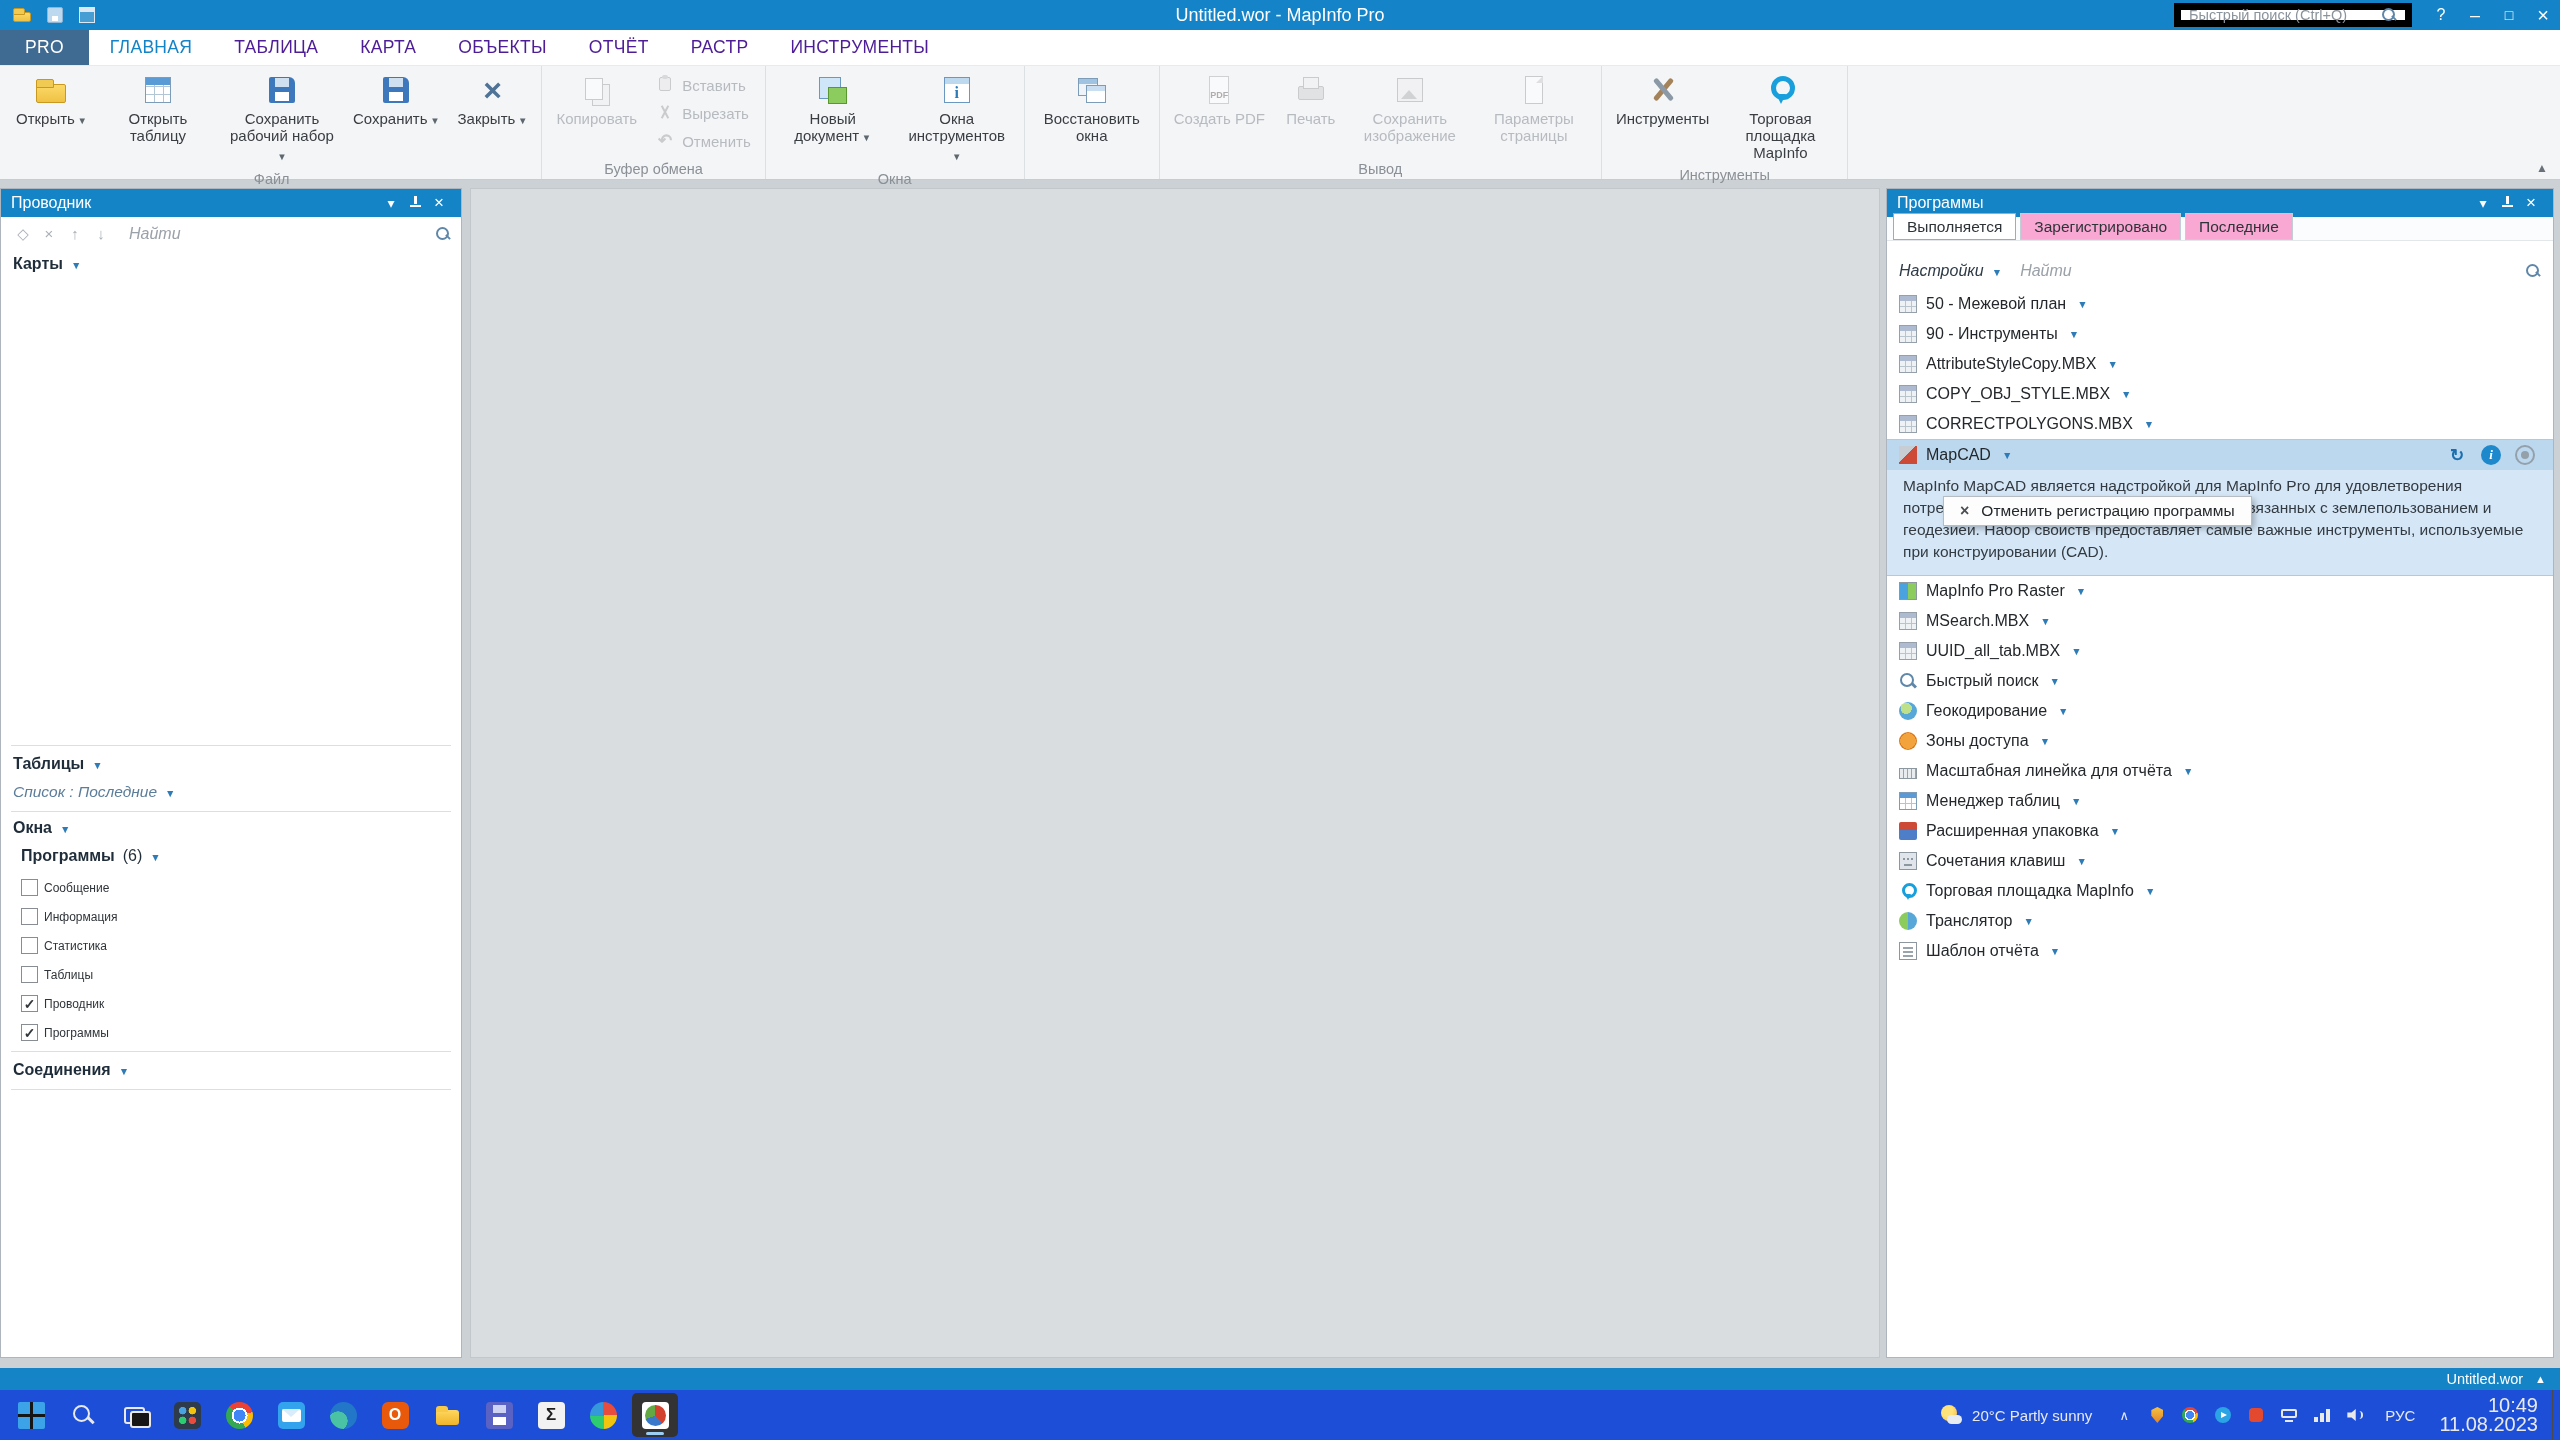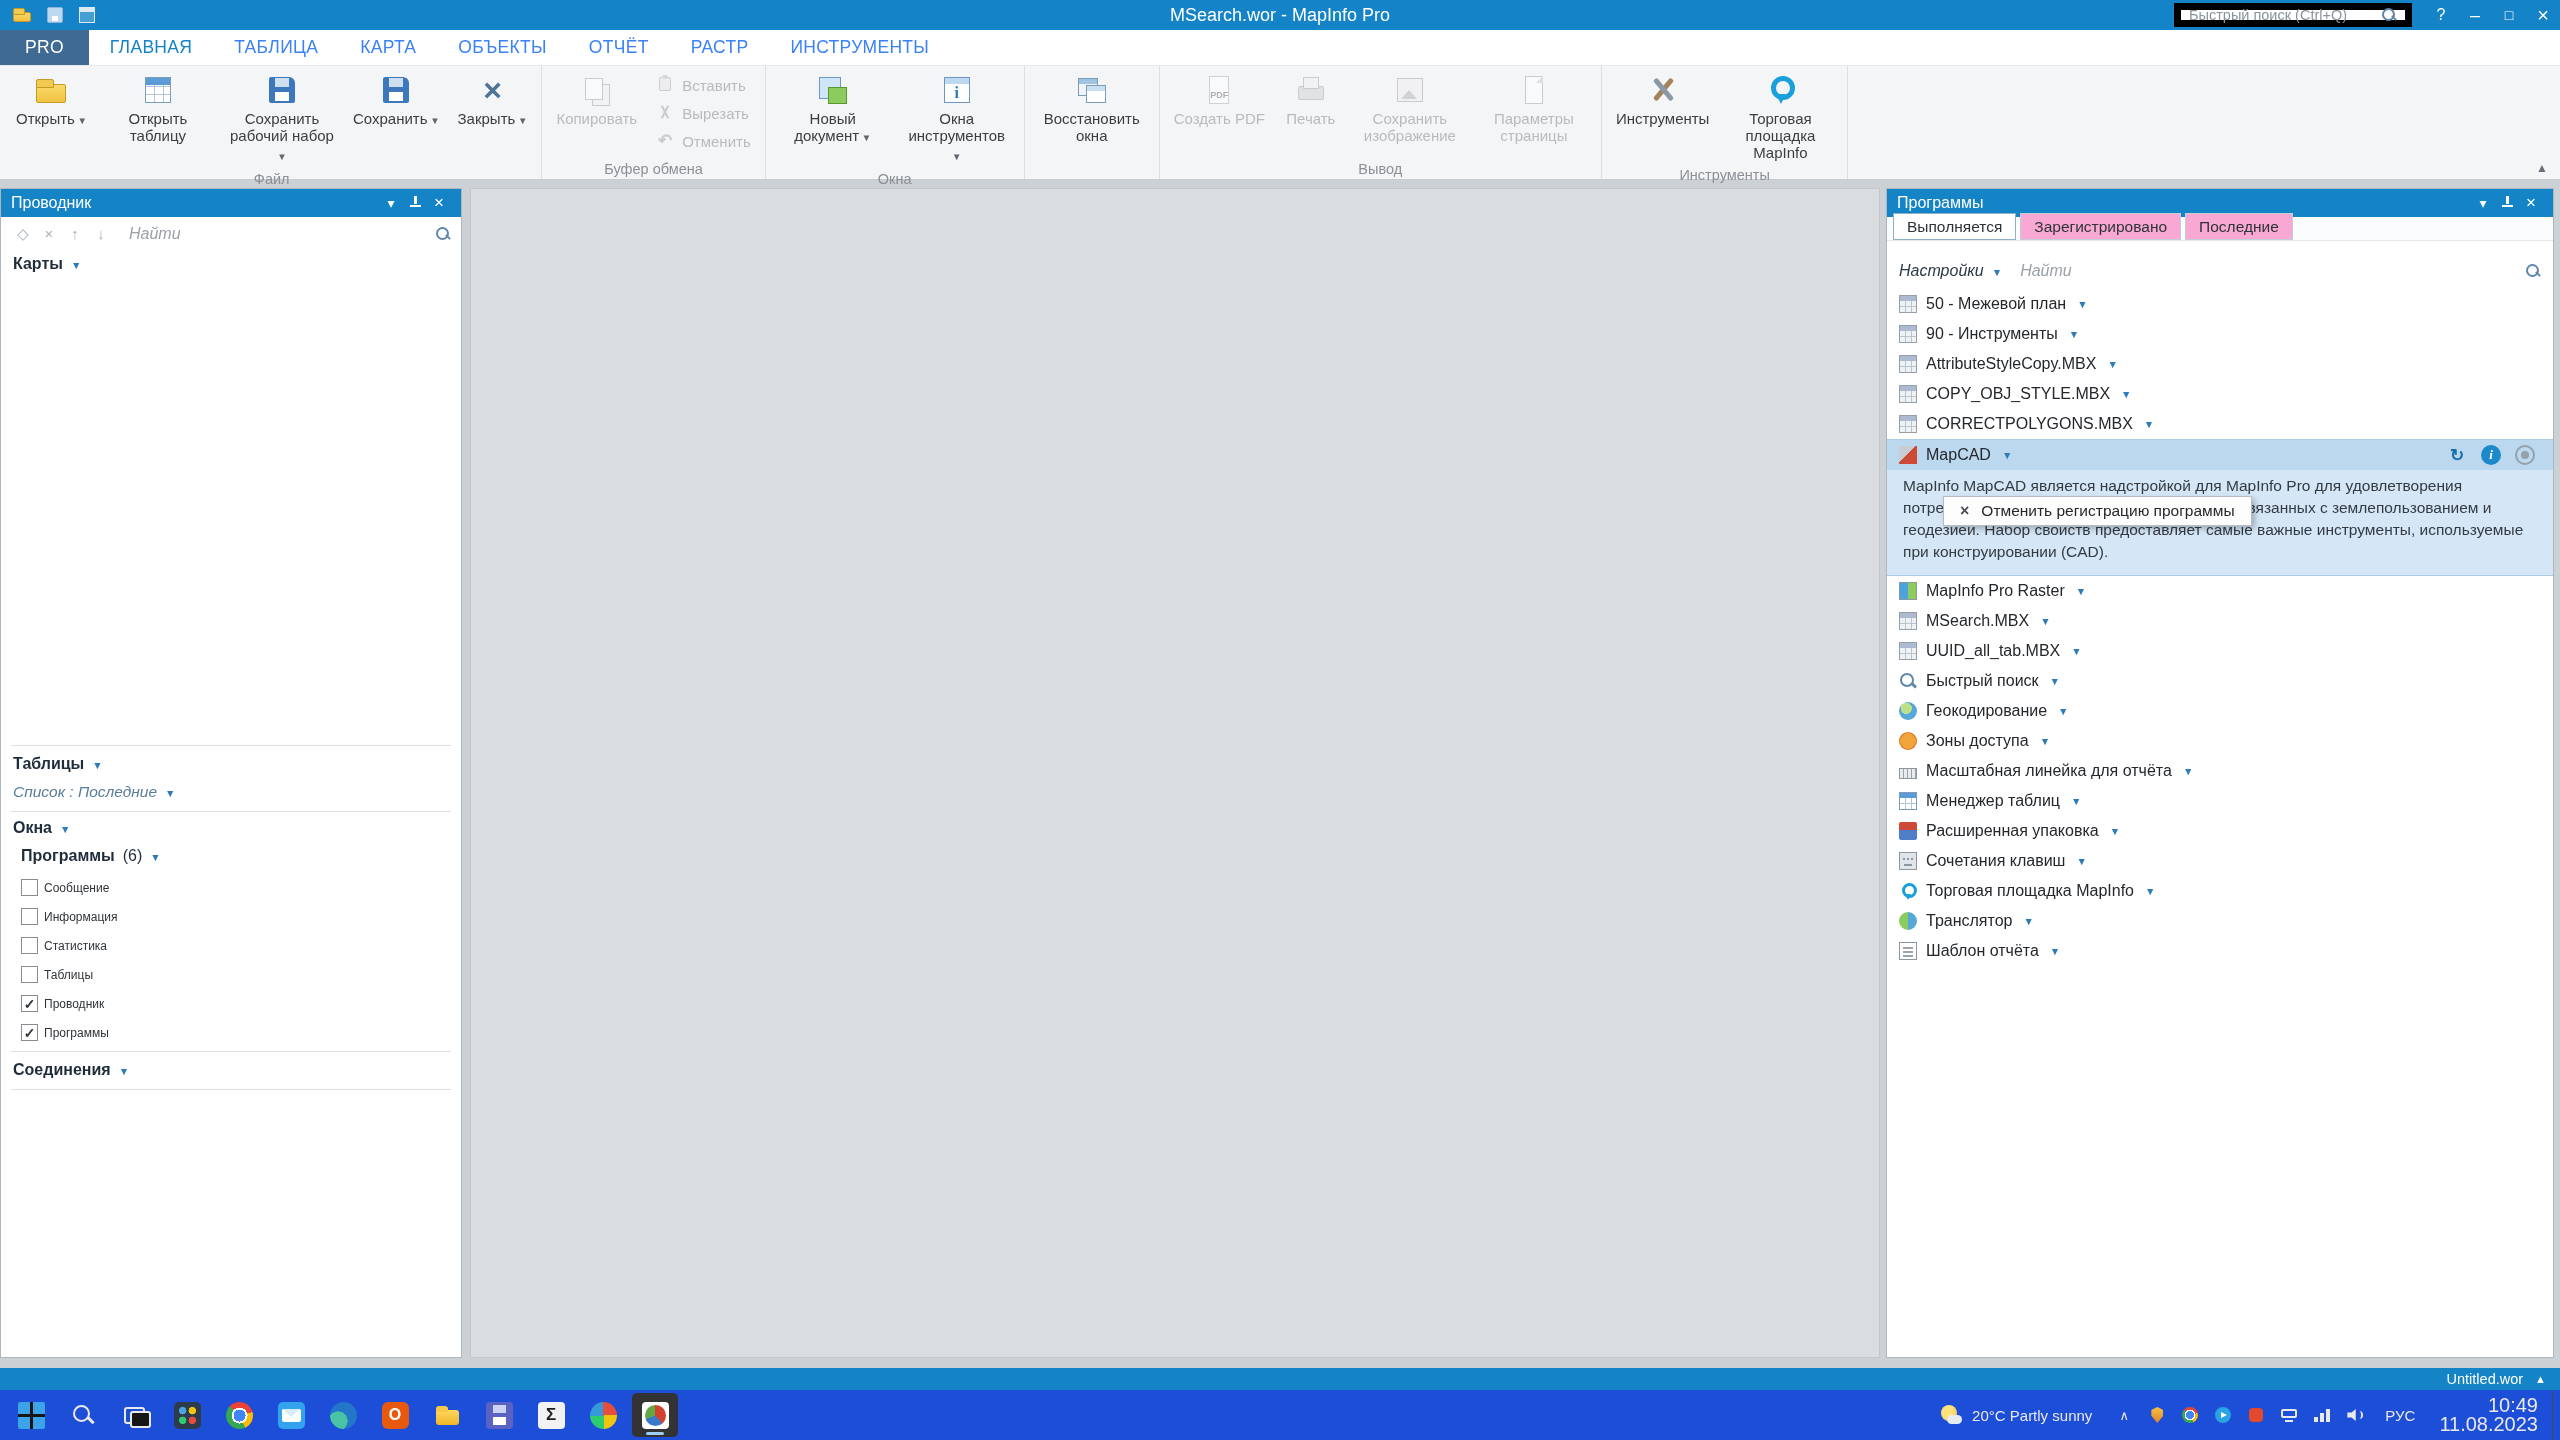--- a/index.html
+++ b/index.html
@@ -27,21 +27,21 @@
 .mag::before{content:"";position:absolute;left:1px;top:1px;width:9px;height:9px;border:2px solid #5f87a9;border-radius:50%}
 .mag::after{content:"";position:absolute;left:10px;top:10px;width:6px;height:2px;background:#5f87a9;transform:rotate(45deg)}
 .ctl{width:34px;height:30px;display:flex;align-items:center;justify-content:center;color:#fff}
 .ctl-help::after{content:"?";font-size:16px}
 .ctl-min::after{content:"–";font-size:18px}
 .ctl-max::after{content:"□";font-size:14px}
 .ctl-close::after{content:"×";font-size:20px}
 
 
 .tabrow{position:absolute;top:30px;left:0;right:0;height:36px;background:#fff;display:flex;border-bottom:1px solid #e8ebee;z-index:5}
-.tab{display:flex;align-items:center;padding:0 21px;font-size:17.5px;color:#3b82f6;letter-spacing:.3px}
+.tab{display:flex;align-items:center;padding:0 21px;font-size:17.5px;color:#4c1d95;letter-spacing:.3px}
 .tab.backstage{background:#3f6a92;color:#fff;padding:0 25px}
 .tab.active{color:#1584c6}
 
 
 .ribbon{position:absolute;top:66px;left:0;right:0;height:114px;background:#f4f5f7;border-bottom:1px solid #c7ccd1;z-index:4}
 #ribbon-groups{display:flex;height:100%;padding-left:2px}
 .rgroup{display:flex;flex-direction:column;border-right:1px solid #dde0e3;padding:2px 2px 0}
 .rbtns{flex:1;display:flex;align-items:flex-start;gap:2px;padding:2px 4px}
 .rglabel{height:20px;line-height:20px;text-align:center;font-size:14.5px;color:#8b9096}
 .rbtn.big{display:flex;flex-direction:column;align-items:center;width:max-content;min-width:72px;max-width:122px;padding:3px 8px 2px;border-radius:3px;color:#3a3e43}
@@ -224,21 +224,21 @@
 <body>
 
 <div class="screen">
 
   <div class="titlebar">
     <div class="qa" id="qa">
         <span class="qa-ic qa-open"></span>
         <span class="qa-ic qa-save"></span>
         <span class="qa-ic qa-window"></span>
       </div>
-    <div class="title">MSearch.wor - MapInfo Pro</div>
+    <div class="title">Untitled.wor - MapInfo Pro</div>
     <div class="tb-right">
       <div class="tb-search">
         <input placeholder="Быстрый поиск (Ctrl+Q)" style="">
         <span class="mag"></span>
       </div>
       <div id="win-controls" style="display:flex">
           <span class="ctl ctl-help"></span>
           <span class="ctl ctl-min"></span>
           <span class="ctl ctl-max"></span>
           <span class="ctl ctl-close"></span>

